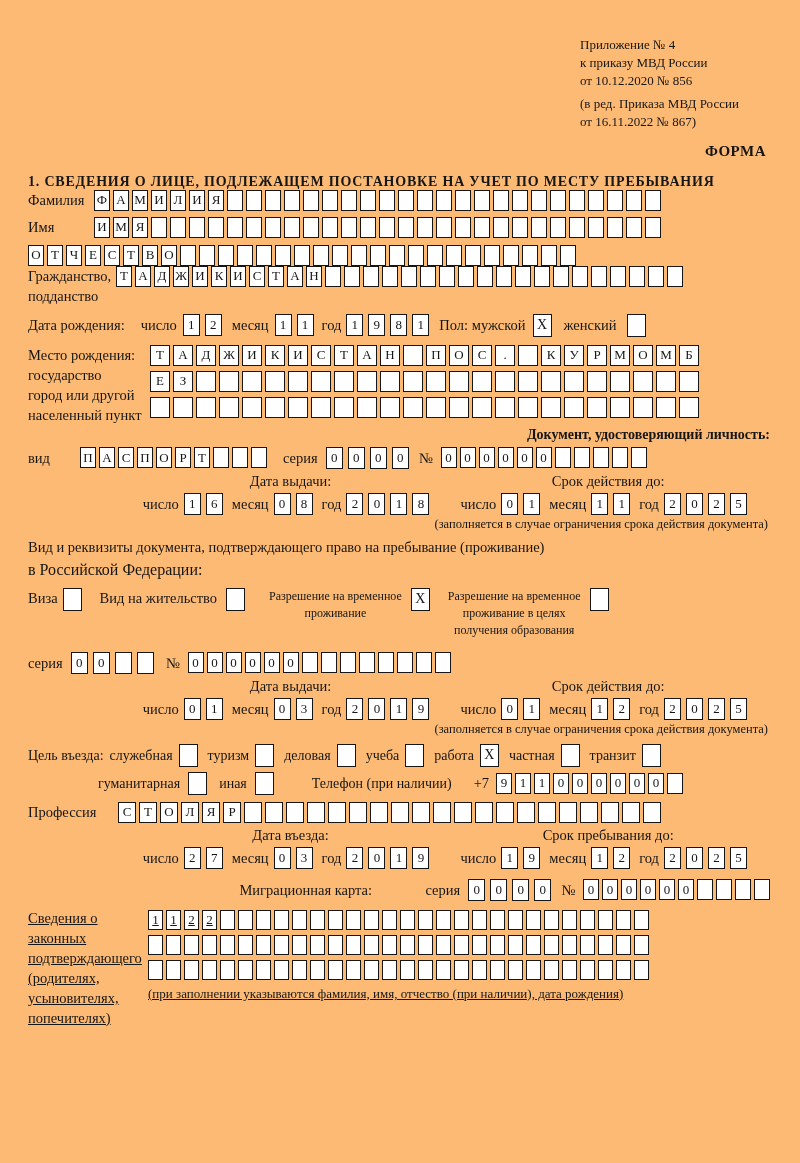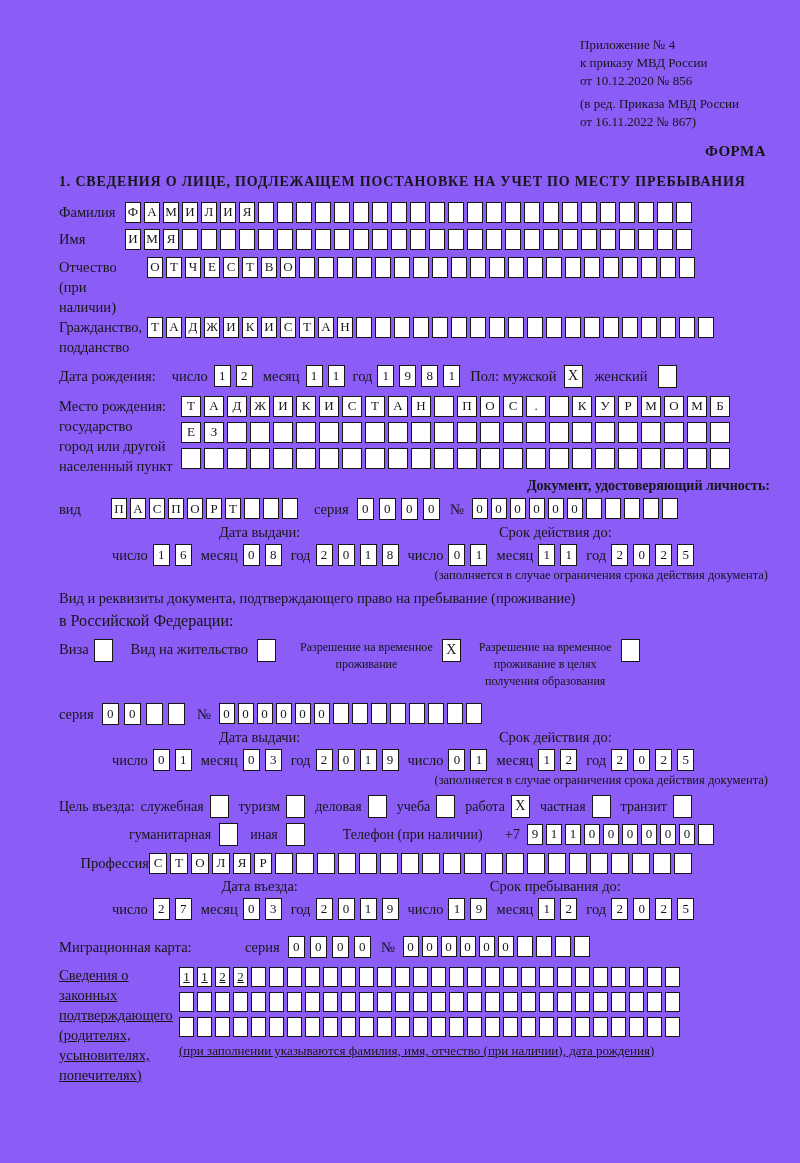--- a/index.html
+++ b/index.html
@@ -1,18 +1,18 @@
 <!DOCTYPE html>
 <html><head>
 <meta charset="utf-8">
 <style>
   * { margin:0; padding:0; box-sizing:border-box; }
   html,body { background:#fff; }
   body { width:800px; height:1163px; font-family:"Liberation Serif", serif; color:#161616; }
-  .page { width:800px; height:1163px; padding:36px 30px 10px 59px; overflow:hidden; background:#8b5cf6; }
+  .page { width:800px; height:1163px; padding:36px 30px 10px 28px; overflow:hidden; background:#fdba74; }
 
   .ref { margin-left:auto; width:190px; font-size:13px; line-height:1.38; }
   .ref .gap { margin-top:5px; }
   .forma { text-align:right; padding-right:4px; font-weight:bold; font-size:15px; margin-top:12px; letter-spacing:.5px; }
   .title { text-align:center; font-weight:bold; font-size:15.5px; margin-top:14px; line-height:1.5; }
   .uline { display:inline-block; width:56px; border-bottom:2.5px solid #161616; margin-left:10px; height:14px; }
   .sec1 { font-weight:bold; font-size:14px; margin-top:14px; letter-spacing:.8px; white-space:nowrap; }
 
   .lbl { font-size:14.5px; line-height:1.38; }
   .row { display:flex; align-items:center; }
@@ -25,32 +25,32 @@
   .scells .cell { width:15px; height:20px; }
   .dcells { gap:5px; }
   .dcells .cell { width:17px; height:22px; }
   .cb { width:19px; height:23px; border:1.6px solid #161616; display:inline-flex; align-items:center; justify-content:center; font-size:14px; flex:none; background:#fff; }
 
   .lw1 { width:66px; flex:none; }
   .lcol { width:88px; flex:none; }
   .stack { display:flex; flex-direction:column; }
   .boxstack { display:flex; flex-direction:column; gap:5px; }
 
-  .m-sur { margin-top:12px; }
+  .m-sur { margin-top:0; }
   .m-name { margin-top:6px; }
   .m-patr { margin-top:7px; }
   .m-cit { margin-top:0px; }
   .m-birth { margin-top:8px; }
   .m-bpl { margin-top:8px; }
 
   .dochead { text-align:right; font-weight:bold; font-size:14px; margin-top:2px; }
   .vidrow { margin-top:4px; }
   .vidrow .lbl, .serrow .lbl, .migrow .lbl { margin-right:8px; }
 
-  .dgwrap { display:flex; margin-top:4px; padding-right:14px; justify-content:center; }
+  .dgwrap { display:flex; margin-top:4px; padding-right:14px; justify-content:flex-end;gap:22px; }
   .dgcol { display:flex; flex-direction:column; }
   .dglabel { font-size:14.5px; text-align:center; margin-bottom:3px; }
   .dgrow { display:flex; align-items:center; }
   .dgrow .lbl { margin-right:5px; }
   .dgrow .cells { margin-right:9px; }
   .note { text-align:right; font-size:12.5px; margin-top:2px; padding-right:2px; }
 
   .resline1 { font-size:14.5px; margin-top:7px; }
   .resline2 { font-size:16px; margin-top:5px; }
   .optrow { margin-top:9px; align-items:flex-start; }
@@ -61,24 +61,24 @@
 
   .serrow { margin-top:12px; }
   .purprow { margin-top:7px; flex-wrap:nowrap; }
   .purprow .lbl { font-size:14px; white-space:nowrap; }
   .purprow .cb { margin-left:6px; margin-right:10px; }
   .purprow2 { margin-top:5px; padding-left:70px; }
   .purprow2 .lbl { font-size:14px; white-space:nowrap; }
   .purprow2 .cb { margin-left:8px; margin-right:12px; }
   .phone-lbl { margin-left:26px; margin-right:22px; }
   .prefix { font-size:14.5px; margin-right:7px; }
-  .profrow { margin-top:7px;text-align:right; }
+  .profrow { margin-top:7px; }
   .profrow .lcol { width:90px; }
 
-  .migrow { margin-top:16px; }
+  .migrow { margin-top:10px;justify-content:flex-end; }
   .migrow .mlbl { width:178px; flex:none; }
 
   .lrlcol { width:120px; flex:none; }
   .m-lr { margin-top:7px;text-decoration:underline; }
   .lrnote { font-size:13px; margin-top:6px; white-space:nowrap; }
 </style>
 </head>
 <body>
 
 <div class="page">
@@ -162,24 +162,20 @@
         <span class="cell"></span>
         <span class="cell"></span>
         <span class="cell"></span>
         <span class="cell"></span>
         <span class="cell"></span>
         <span class="cell"></span>
       </span>
   </div>
 
   <div class="rowtop m-patr">
-    <span class="stack lcol">
-      <span class="lbl">Отчество</span>
-      <span class="lbl">(при наличии)</span>
-    </span>
     <span class="cells">
         <span class="cell">О</span>
         <span class="cell">Т</span>
         <span class="cell">Ч</span>
         <span class="cell">Е</span>
         <span class="cell">С</span>
         <span class="cell">Т</span>
         <span class="cell">В</span>
         <span class="cell">О</span>
         <span class="cell"></span>

